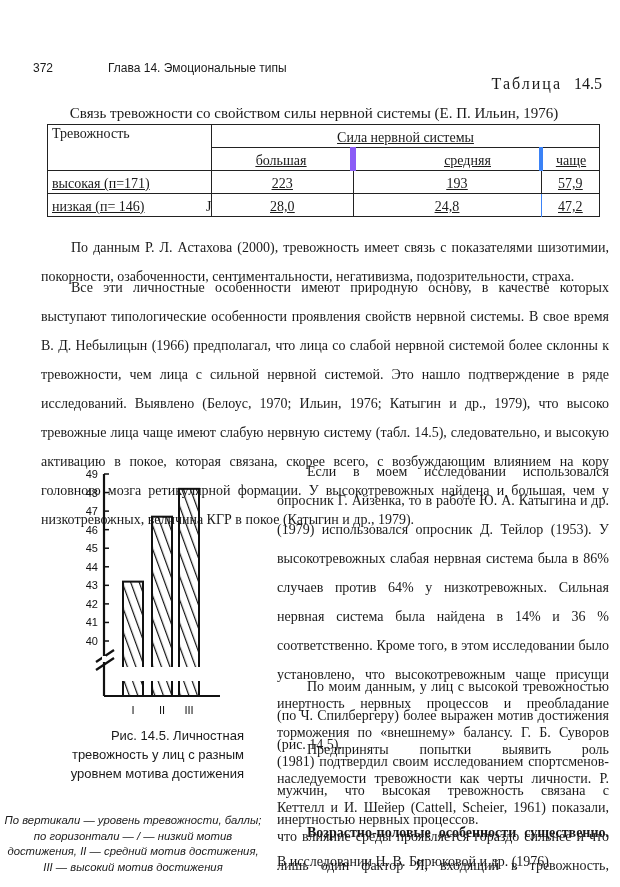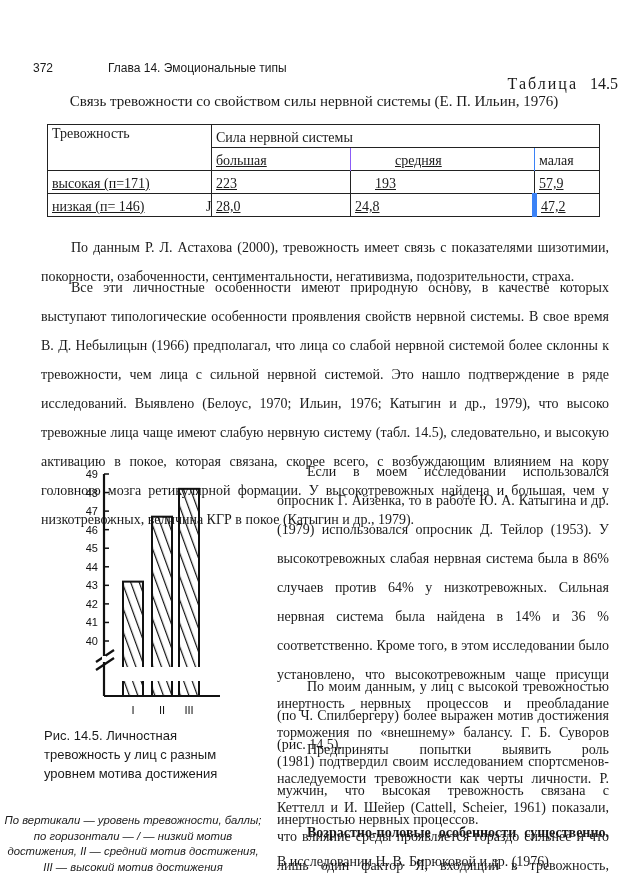--- a/index.html
+++ b/index.html
@@ -1,31 +1,31 @@
 <!DOCTYPE html>
 <html><head>
 <meta charset="utf-8">
 <style>
   html, body { margin:0; padding:0; background:#fff; }
   body { width:620px; height:887px; position:relative; overflow:hidden; color:#1a1a1a;
          font-family:"Liberation Serif", serif; }
   .abs { position:absolute; }
   .runhead { top:61px; left:33px; font-family:"Liberation Sans", sans-serif; font-size:12px; }
   .runhead .pg { display:inline-block; width:75px; }
-  .tabno { top:75px; right:2px; font-size:16px; letter-spacing:2px; }
+  .tabno { top:75px; right:18px; font-size:16px; letter-spacing:2px; }
   .tabno span.n { letter-spacing:0; margin-left:12px; }
-  .tabtitle { top:93px; left:0; width:620px; text-align:center; font-size:15px; padding-left:8px; box-sizing:border-box; }
+  .tabtitle { top:105px; left:0; width:620px; text-align:center; font-size:15px; padding-left:8px; box-sizing:border-box; }
   table.t { position:absolute; top:124px; left:47px; width:553px; border-collapse:collapse; font-size:14px;
             border:1.5px solid #222; }
   table.t td { padding:1px 4px; height:20px; vertical-align:bottom; }
   .u { text-decoration:underline; }
-  .c { text-align:left; }
+  .c { text-align:center;text-decoration:underline; }
   .para { font-size:14px; line-height:29px; text-align:justify;margin-left:8px; }
   .indent { text-indent:30px; }
-  .caption { font-family:"Liberation Sans", sans-serif; text-align:left; font-size:13px; line-height:19px; }
+  .caption { font-family:"Liberation Sans", sans-serif; text-align:right; font-size:13px; line-height:19px; }
   .note { font-family:"Liberation Sans", sans-serif; font-style:italic; text-align:center; font-size:11.3px; line-height:15.5px; }
   svg text { font-family:"Liberation Sans", sans-serif; }
 </style>
 </head>
 <body>
 
 <div class="abs runhead">
   <span class="pg">372</span><span>Глава 14. Эмоциональные типы</span>
 </div>
 
@@ -34,34 +34,34 @@
 </div>
 <div class="abs tabtitle">Связь тревожности со свойством силы нервной системы (Е. П. Ильин, 1976)</div>
 
 <table class="t">
   <tbody>
       <tr>
     <td rowspan="2" style="width:155px;border-right:1px solid #222;vertical-align:top;">Тревожность</td>
     <td colspan="3" class="c" style="border-bottom:1px solid #222;">Сила нервной системы</td>
   </tr>
   <tr style="border-bottom:1px solid #222;">
-    <td class="c" style="width:130px;border-right:1px solid #8b5cf6;"><span class="u">большая</span></td>
-    <td class="c" style="width:135px;border-right:1px solid #3b82f6;padding-left:44px;"><span class="u">средняя</span></td>
-    <td class="c"><span>малая</span></td>
+    <td class="c" style="width:130px;border-right:6px solid #8b5cf6;"><span class="u">большая</span></td>
+    <td class="c" style="width:135px;border-right:4px solid #3b82f6;padding-left:44px;"><span class="u">средняя</span></td>
+    <td class="c"><span>чаще</span></td>
   </tr>
   <tr style="border-bottom:1px solid #222;">
     <td style="border-right:1px solid #222;"><span class="u">высокая (п=171)</span></td>
     <td class="c" style="border-right:1px solid #222;"><span class="u">223</span></td>
     <td class="c" style="border-right:1px solid #222;padding-left:24px;"><span class="u">193</span></td>
     <td class="c"><span class="u">57,9</span></td>
   </tr>
   <tr>
     <td style="border-right:1px solid #222;"><span class="u">низкая (п= 146)</span></td>
     <td class="c" style="border-right:1px solid #222;position:relative;"><span style="position:absolute;left:-6px;">J</span><span class="u">28,0</span></td>
-    <td class="c" style="border-right:5px solid #3b82f6;"><span class="u">24,8</span></td>
+    <td class="c" style="border-right:1px solid #3b82f6;"><span class="u">24,8</span></td>
     <td class="c"><span class="u">47,2</span></td>
   </tr>
 </tbody>
   </table>
 
 <div class="abs para indent" style="top:233px;left:33px;width:568px;">По данным Р. Л. Астахова (2000), тревожность имеет связь с показателями шизотимии, покорности, озабоченности, сентиментальности, негативизма, подозрительности, страха.</div>
 <div class="abs para indent" style="top:273px;left:33px;width:568px;top:273px;">Все эти личностные особенности имеют природную основу, в качестве которых выступают типологические особенности проявления свойств нервной системы. В свое время В. Д. Небылицын (1966) предполагал, что лица со слабой нервной системой более склонны к тревожности, чем лица с сильной нервной системой. Это нашло подтверждение в ряде исследований. Выявлено (Белоус, 1970; Ильин, 1976; Катыгин и др., 1979), что высоко тревожные лица чаще имеют слабую нервную систему (табл. 14.5), следовательно, и высокую активацию в покое, которая связана, скорее всего, с возбуждающим влиянием на кору головного мозга ретикулярной формации. У высокотревожных найдена и большая, чем у низкотревожных, величина КГР в покое (Катыгин и др., 1979).</div>
 
 <div class="abs para indent" style="top:457px;left:269px;width:332px;">Если в моем исследовании использовался опросник Г. Айзенка, то в работе Ю. А. Катыгина и др. (1979) использовался опросник Д. Тейлор (1953). У высокотревожных слабая нервная система была в 86% случаев против 64% у низкотревожных. Сильная нервная система была найдена в 14% и 36 % соответственно. Кроме того, в этом исследовании было установлено, что высокотревожным чаще присущи инертность нервных процессов и преобладание торможения по «внешнему» балансу. Г. Б. Суворов (1981) подтвердил своим исследованием спортсменов-мужчин, что высокая тревожность связана с инертностью нервных процессов.</div>
 <div class="abs para indent" style="top:672px;left:269px;width:332px;">По моим данным, у лиц с высокой тревожностью (по Ч. Спилбергеру) более выражен мотив достижения (рис. 14.5).</div>

